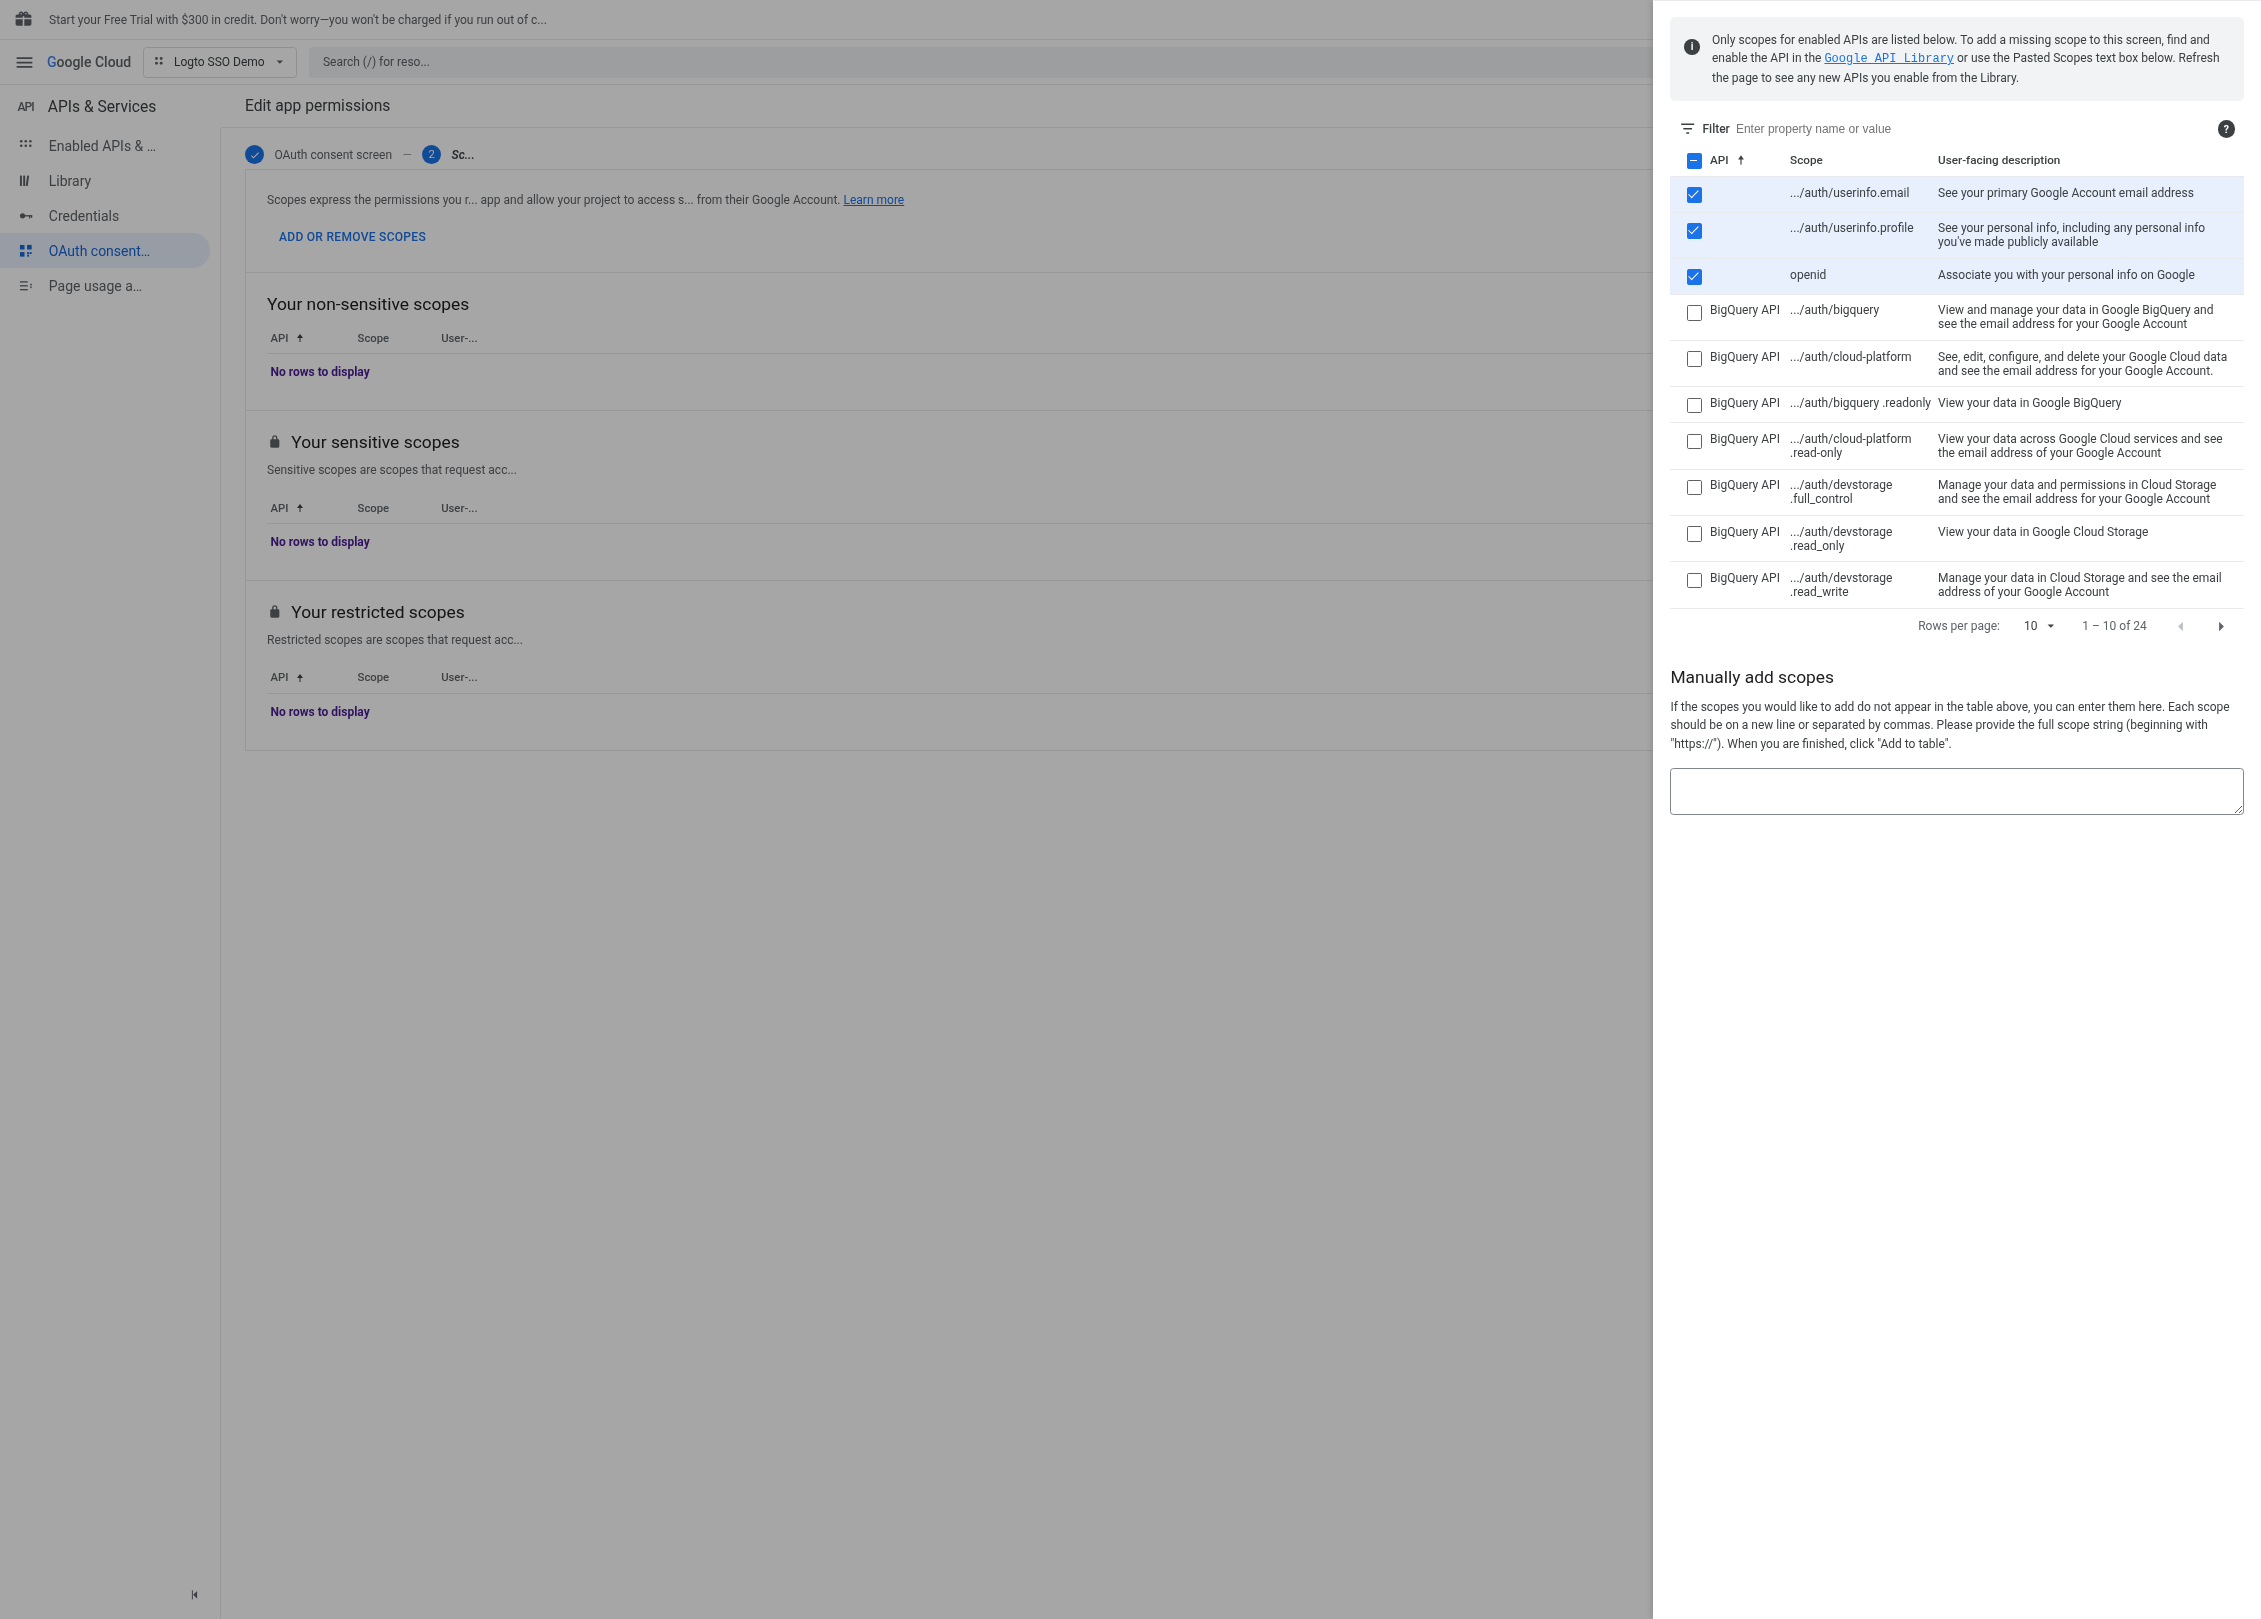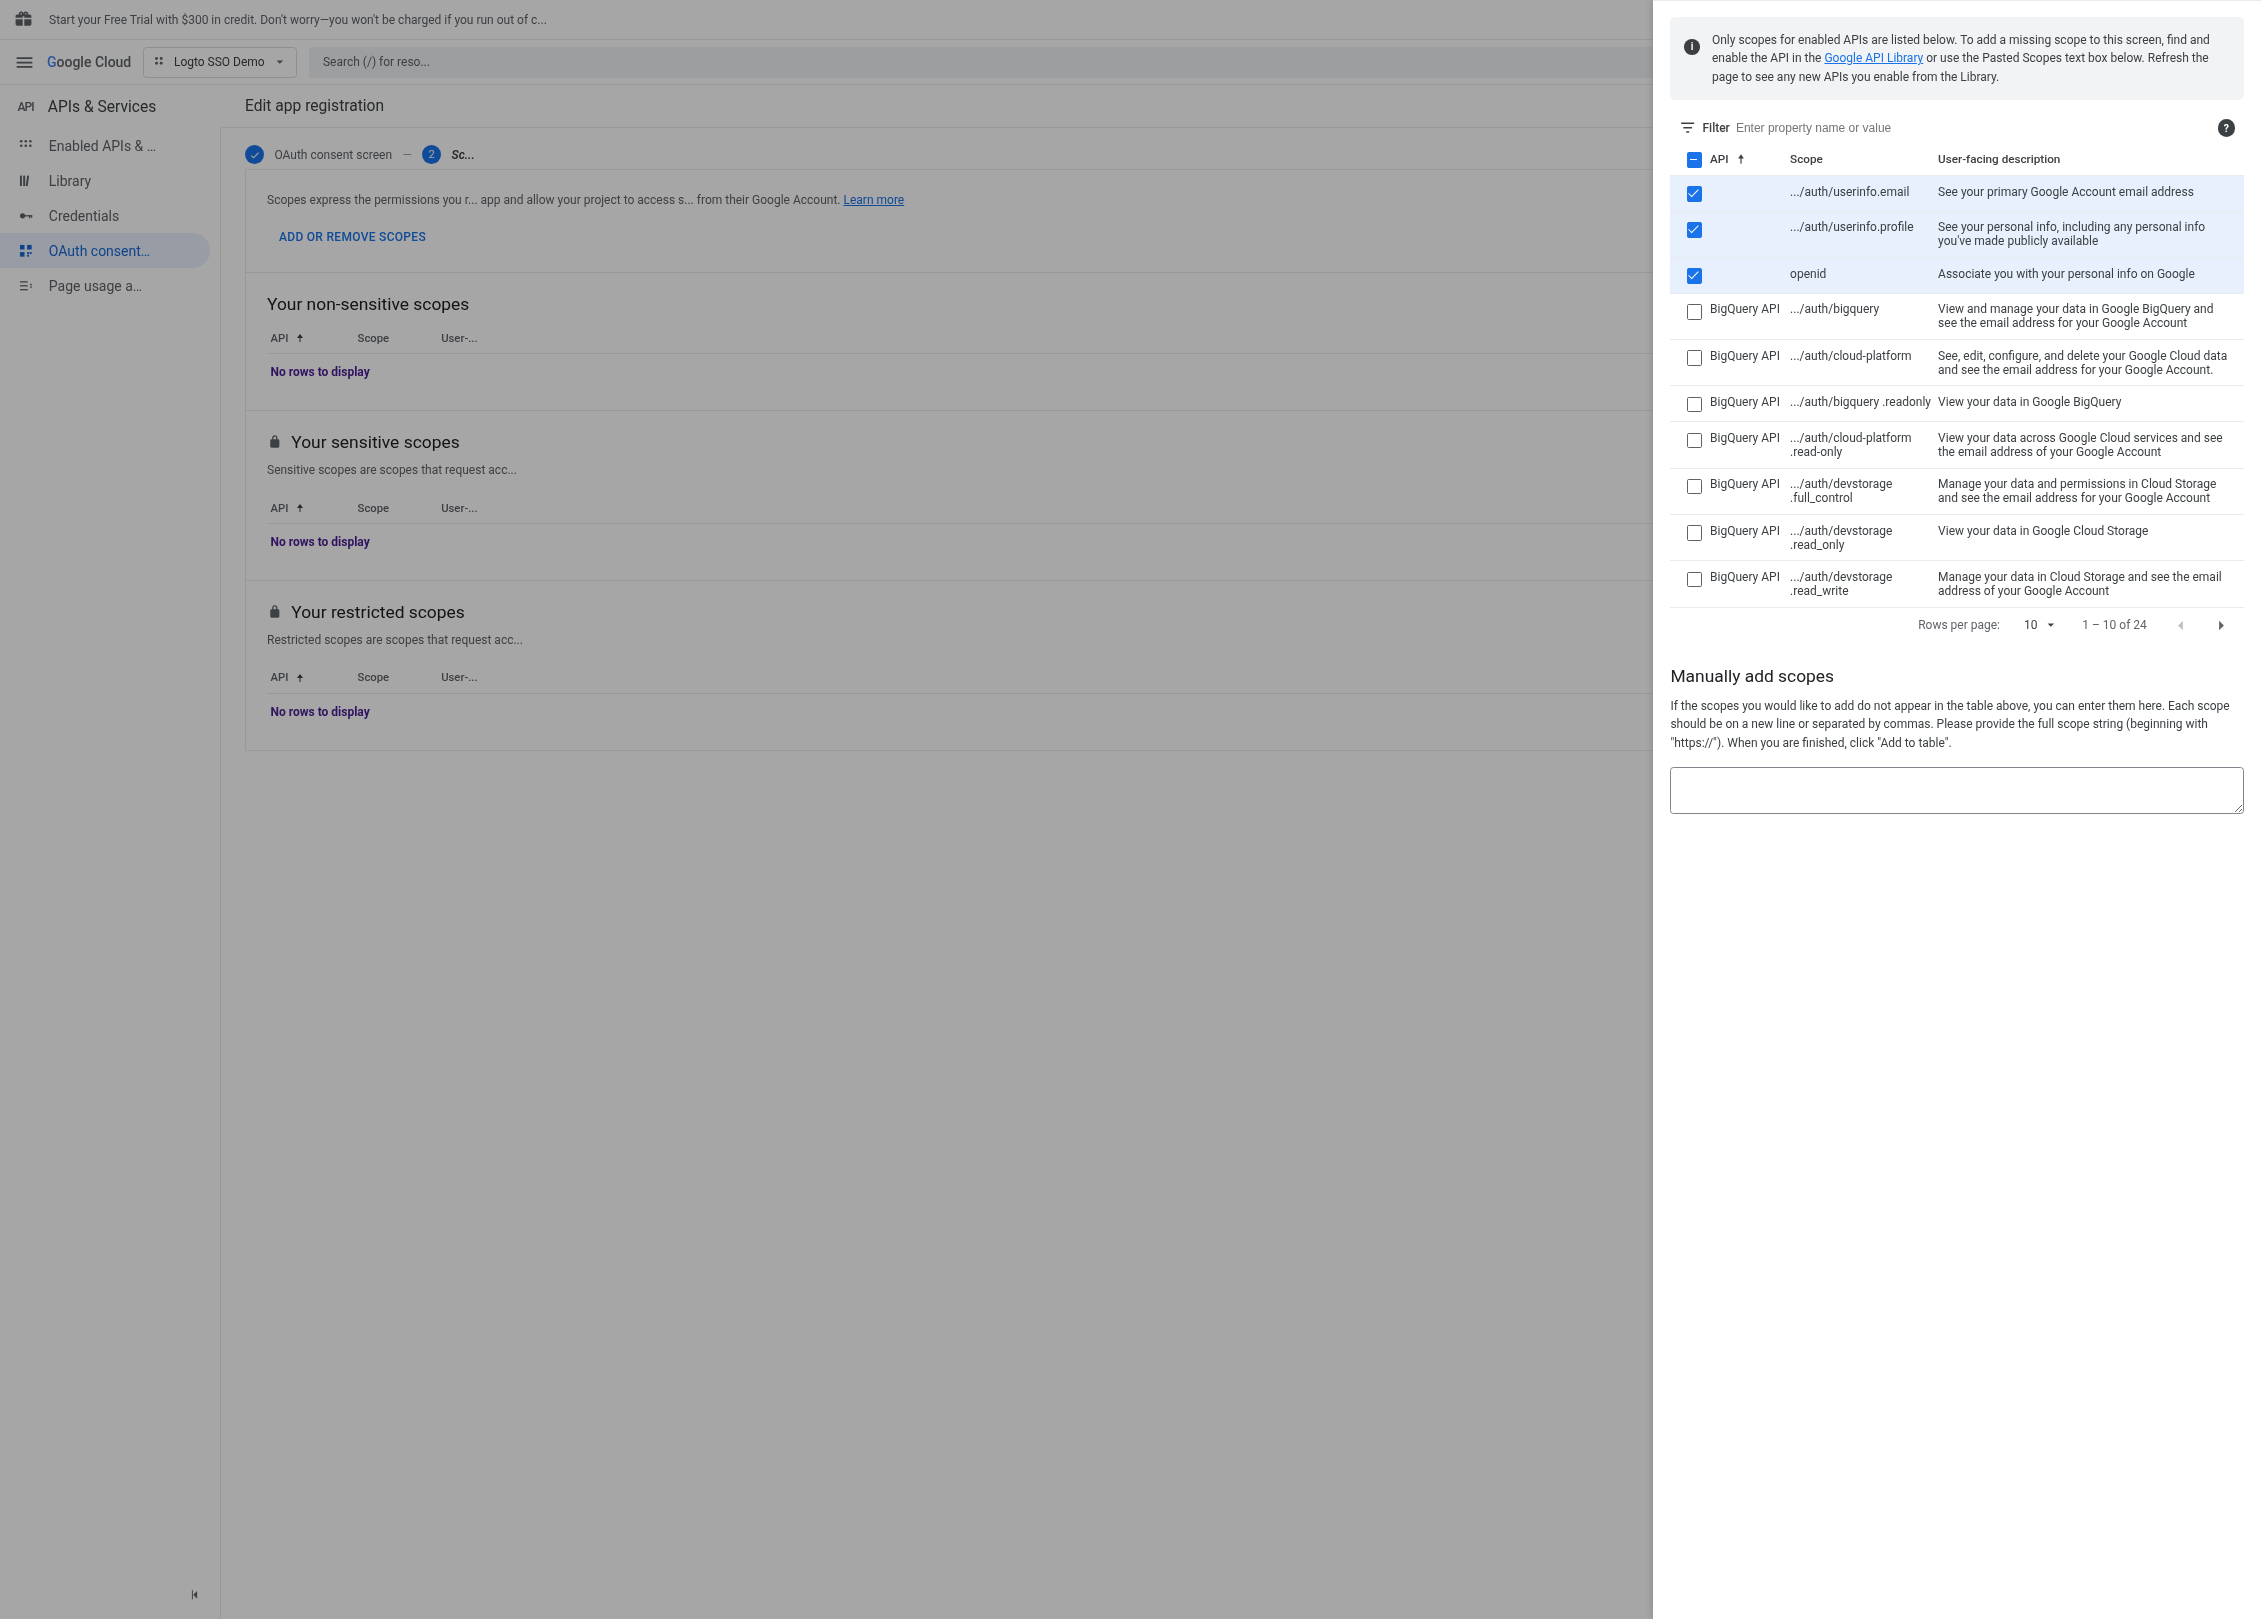--- a/index.html
+++ b/index.html
@@ -50,21 +50,21 @@
     .content-wrap, .sidebar, .header-bar, .top-banner { position: relative; }
 
     
     .drawer { position: fixed; top: 0; right: 0; bottom: 0; width: 608px; background: #fff; z-index: 10; display: flex; flex-direction: column; box-shadow: -1.7px 0 7px rgba(0,0,0,.15); }
     .drawer-head { height: 43px; display: flex; align-items: center; padding: 0 15.6px; gap: 17.4px; }
     .close-x { color: #1a73e8; width: 17.4px; height: 17.4px; cursor: pointer; }
     .drawer-title { font-size: 15.6px; color: #3c4043; }
     .drawer-body { padding: 0 17.4px 35px 17.4px; overflow-y: auto; flex: 1; border-top: 0.9px solid #e8eaed;}
     .info-bar { background: #f1f3f4; border-radius: 5.2px; padding: 14px; display: flex; gap: 12px; margin-top: 15.6px; margin-bottom: 12px; line-height: 1.55; color: #3c4043; }
     .info-i { width: 15.6px; height: 15.6px; border-radius: 50%; background: #3c4043; color:#fff; display:flex; align-items:center; justify-content:center; font-size: 10.4px; font-weight: 600; flex-shrink: 0; margin-top: 8.7px;}
-    .api-link { color: #1a73e8; text-decoration: underline; cursor: pointer; }
+    .api-link { color: #1a73e8; text-decoration: underline; cursor: pointer; font-family: Liberation Mono, monospace; }
 
     .filter-row { display: flex; align-items: center; gap: 6px; padding: 7px 8.7px; }
     .filter-label { font-weight: 500; color: #3c4043; }
     .filter-input { flex: 1; border: none; outline: none; font-size: 12px; color: #5f6368; }
     .help-ic { width: 17.4px; height: 17.4px; border-radius: 50%; background: #3c4043; color:#fff; display:flex; align-items:center; justify-content:center; font-size:10.4px; font-weight:700; cursor:pointer;}
 
     .scope-table { width: 100%; }
     .st-head { display: flex; align-items: center; padding: 7px 8.7px; border-bottom: 0.9px solid #e8eaed; color: #3c4043; font-size: 11.7px; font-weight: 500; }
     .st-row { display: flex; align-items: flex-start; padding: 8.7px 8.7px; border-bottom: 0.9px solid #e8eaed; color: #3c4043; }
     .st-row.sel { background: #e8f0fe; }
@@ -202,21 +202,21 @@
         <svg viewBox="0 0 24 24" width="15.6" height="15.6" fill="currentColor">
             <path d="M14 6l-6 6 6 6V6z"></path>
             <rect x="6" y="5" width="1.5" height="14"></rect>
           </svg>
       </div>
     </div>
   </div>
 
   <div class="content-wrap">
     <div class="content-title-bar">
-      <span>Edit app registration</span>
+      <span>Edit app permissions</span>
     </div>
     <div class="content">
       <div class="stepper">
         <span class="step-done">
           <svg viewBox="0 0 24 24" width="12" height="12" fill="#fff">
               <path d="M9 16.2l-3.5-3.5L4 14.2 9 19.2 20 8.2l-1.5-1.5z"></path>
             </svg>
         </span>
         <span style="color:#5f6368;">OAuth consent screen</span>
         <span class="step-sep">—</span>

